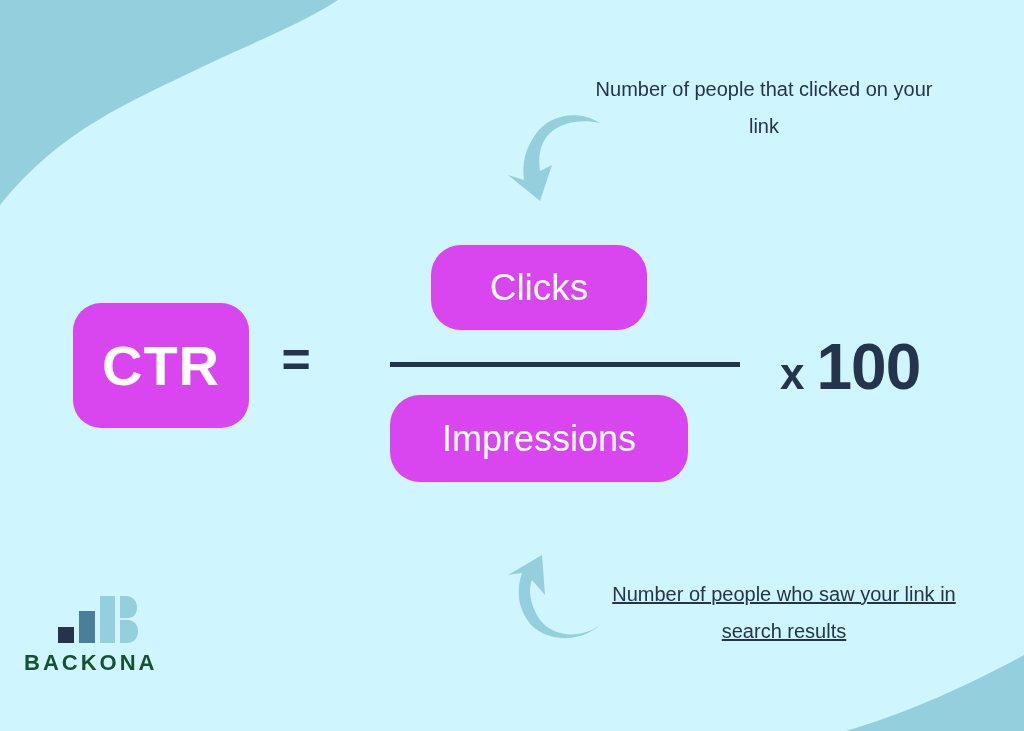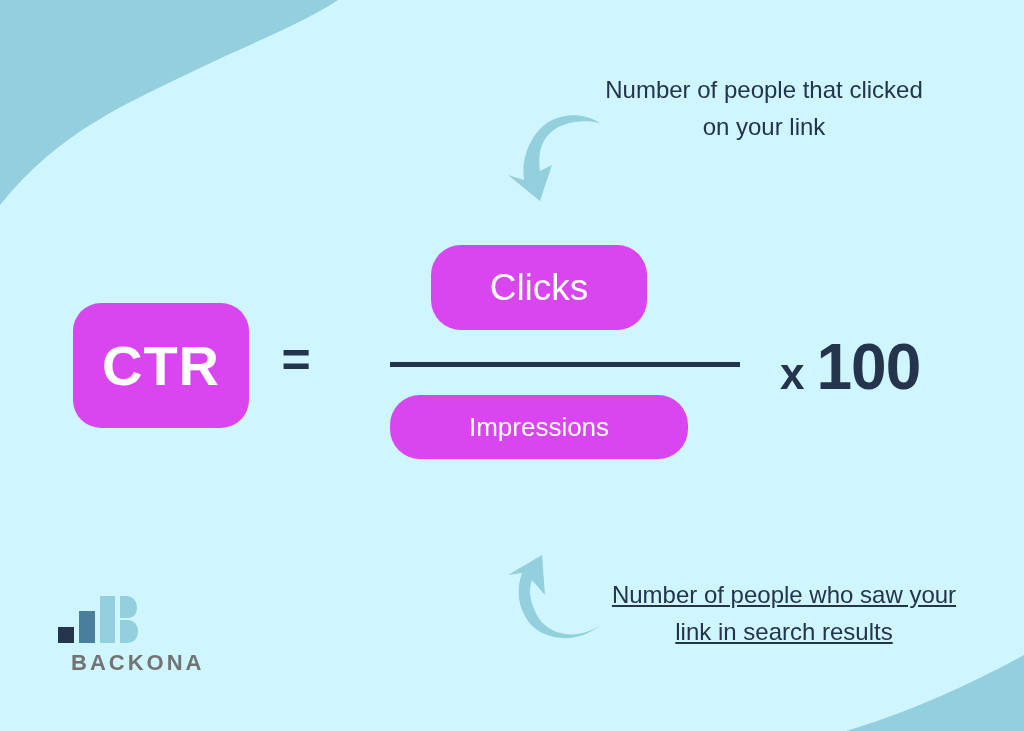--- a/index.html
+++ b/index.html
@@ -1,32 +1,32 @@
 <!DOCTYPE html>
 <html><head>
 <meta charset="utf-8">
 <style>
   html, body { margin:0; padding:0; }
   body { width:1024px; height:731px; overflow:hidden; position:relative; background:#cff5ff; font-family:"Liberation Sans", sans-serif; }
   .bg-shape { position:absolute; left:0; top:0; width:1024px; height:731px; pointer-events:none; }
   .box { position:absolute; background:#d946ef; color:#ffffff; display:flex; align-items:center; justify-content:center; }
   #ctr-box { left:73px; top:303px; width:176px; height:125px; border-radius:28px; font-weight:bold; font-size:56px; letter-spacing:1px; }
   #clicks-box { left:431px; top:245px; width:216px; height:85px; border-radius:30px; font-size:37px; }
-  #impr-box { left:390px; top:395px; width:298px; height:64px; border-radius:30px; font-size:26px; }
+  #impr-box { left:390px; top:395px; width:298px; height:87px; border-radius:30px; font-size:36px; }
   #frac-line { position:absolute; left:390px; top:362px; width:350px; height:5px; background:#24344d; }
   #equals { position:absolute; left:276px; top:330px; width:40px; height:60px; font-size:50px; font-weight:bold; color:#24344d; display:flex; align-items:center; justify-content:center; }
   #multiplier { position:absolute; left:780px; top:330px; height:75px; display:flex; align-items:baseline; color:#24344d; font-weight:bold; }
   #mult-x { font-size:44px; margin-right:12px; }
   #mult-num { font-size:64px; letter-spacing:-1px; }
-  .note { position:absolute; color:#24344d; font-size:24px; line-height:37px; text-align:center; }
+  .note { position:absolute; color:#24344d; font-size:20px; line-height:37px; text-align:center; }
   #note-top { left:590px; top:71px; width:348px; }
   #note-bottom { left:610px; top:576px; width:348px;text-decoration:underline; }
   .arrow { position:absolute; }
   #logo { position:absolute; left:22px; top:594px; width:150px; height:80px; }
-  #logo-text { position:absolute; left:24px; top:650px; font-size:22px; font-weight:bold; color:#737373; letter-spacing:3px;margin-left:47px; }
+  #logo-text { position:absolute; left:24px; top:650px; font-size:22px; font-weight:bold; color:#14532d; letter-spacing:3px; }
 </style>
 </head>
 <body>
 
 <svg class="bg-shape" viewBox="0 0 1024 731">
   <path d="M0,0 L338,0 C300,25 240,48 200,68 C130,102 60,130 0,205 Z" fill="#94cfdd"></path>
   <path d="M1024,655 L1024,731 L846,731 C900,715 960,690 1024,655 Z" fill="#94cfdd"></path>
 </svg>
 
 <svg class="arrow" style="left:500px;top:105px;" width="110" height="100" viewBox="0 0 110 100">

